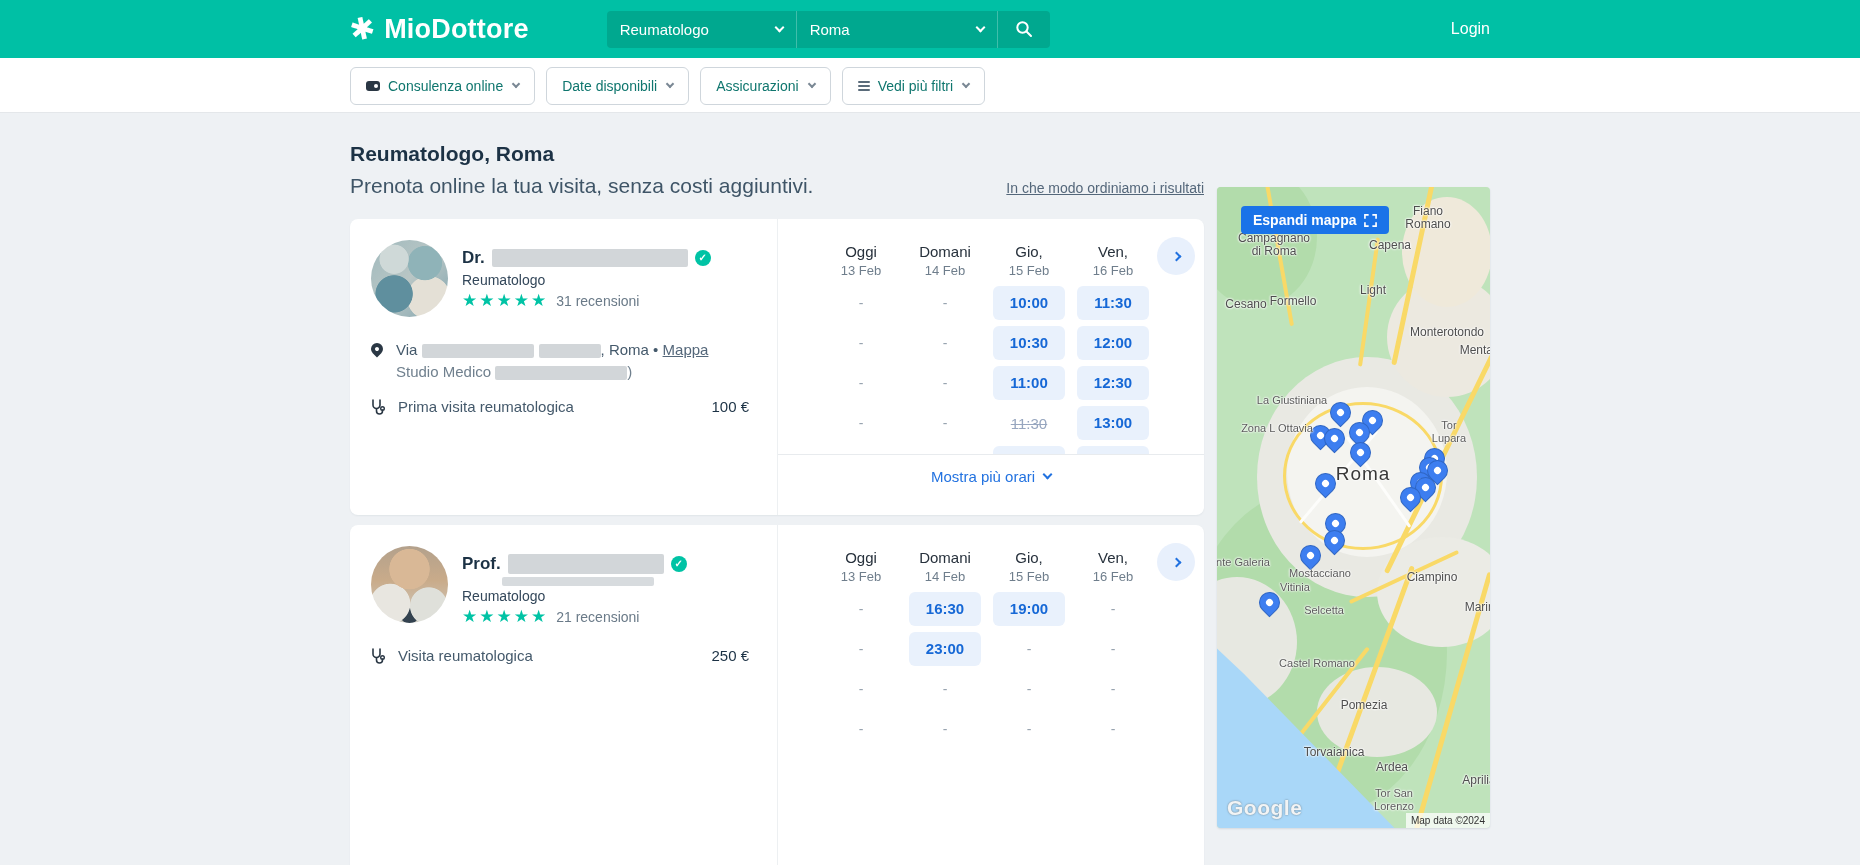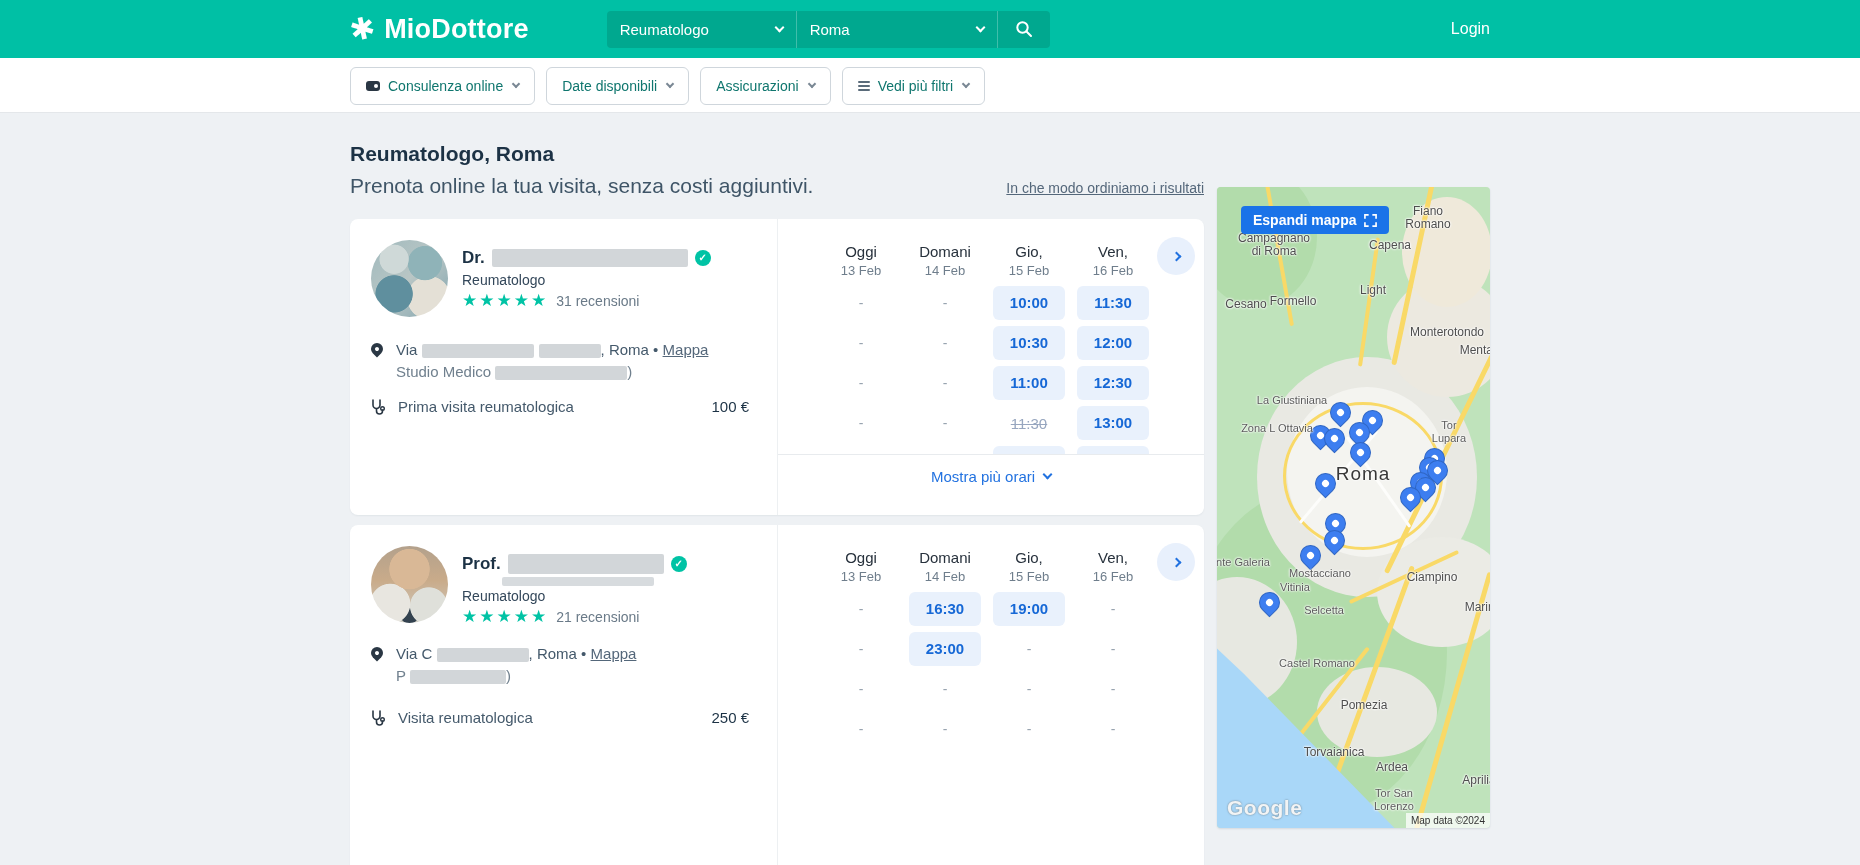--- a/index.html
+++ b/index.html
@@ -328,34 +328,20 @@
             <div class="name-row">
               <span>Prof.</span>
               <span class="redact" style="width:156px;height:20px"></span>
               <span class="badge"></span>
             </div>
             <span class="redact-line2"></span>
             <div class="spec-label" style="margin-top:0">Reumatologo</div>
             <div class="stars-row">
               <span class="stars">★★★★★</span>
               <span class="reviews">21 recensioni</span>
-            </div>
-          </div>
-        </div>
-        <div class="addr-block" style="margin-top:18px">
-          <span class="pin-ico"></span>
-          <div class="addr-text">
-            <div>
-              <span>Via C</span>
-              <span class="redact" style="width:92px"></span><span>, Roma •</span>
-              <a class="maplink">Mappa</a>
-            </div>
-            <div class="addr2">
-              <span>P</span>
-              <span class="redact" style="width:96px"></span><span>)</span>
             </div>
           </div>
         </div>
         <div class="svc-row" style="margin-top:22px">
           <svg class="steth-ico" width="14" height="16" viewBox="0 0 14 16">
             <path d="M2 1 v5 a3.5 3.5 0 0 0 7 0 V1" fill="none" stroke="#2a3744" stroke-width="1.6" stroke-linecap="round"></path>
             <path d="M5.5 10 v2 a3 3 0 0 0 6 0 v-1" fill="none" stroke="#2a3744" stroke-width="1.6" stroke-linecap="round"></path>
             <circle cx="11.5" cy="9.5" r="1.8" fill="none" stroke="#2a3744" stroke-width="1.4"></circle>
           </svg>
           <span class="svc-name">Visita reumatologica</span>

